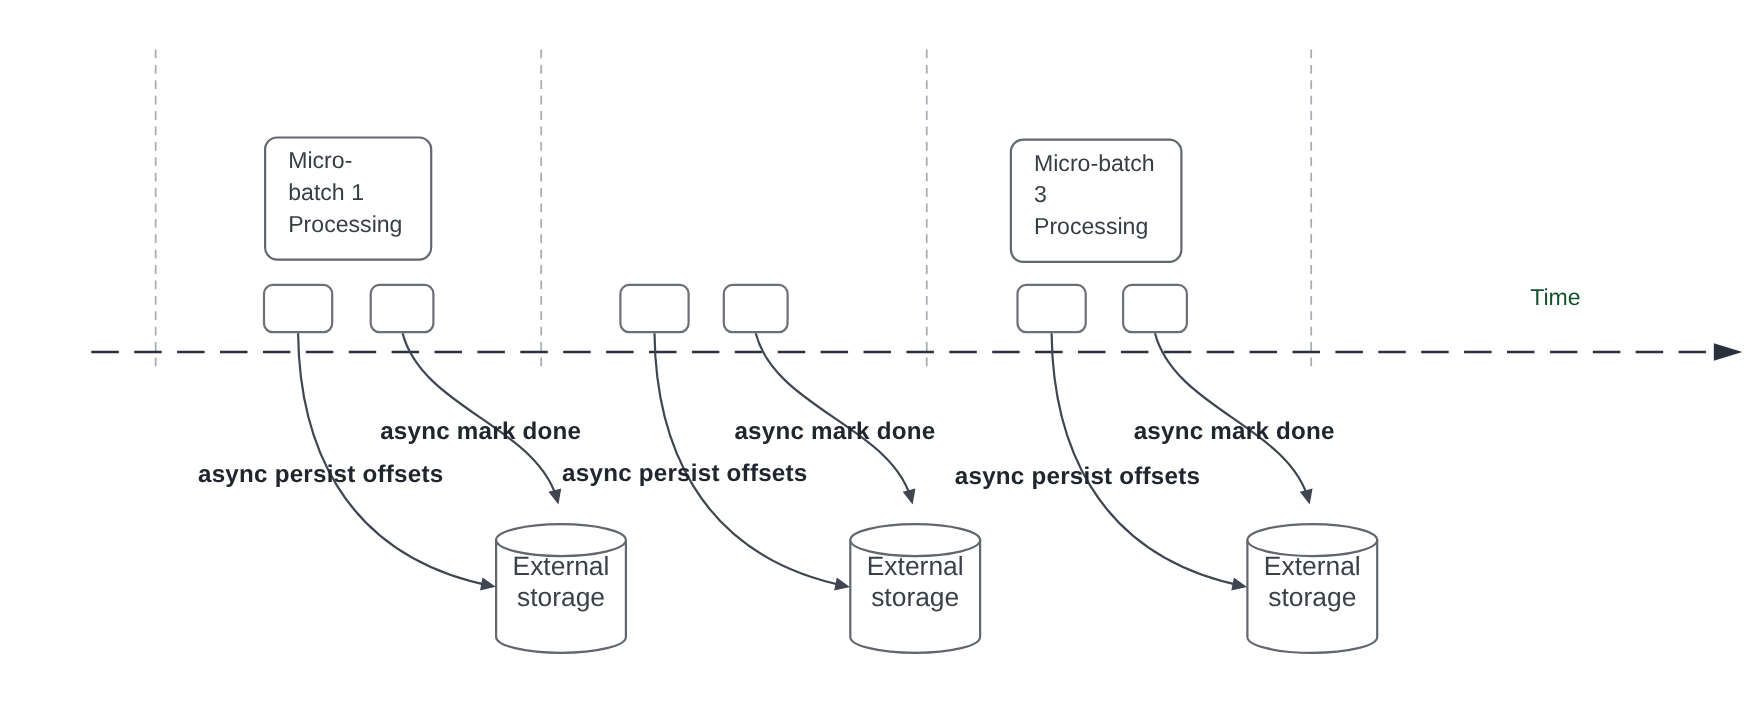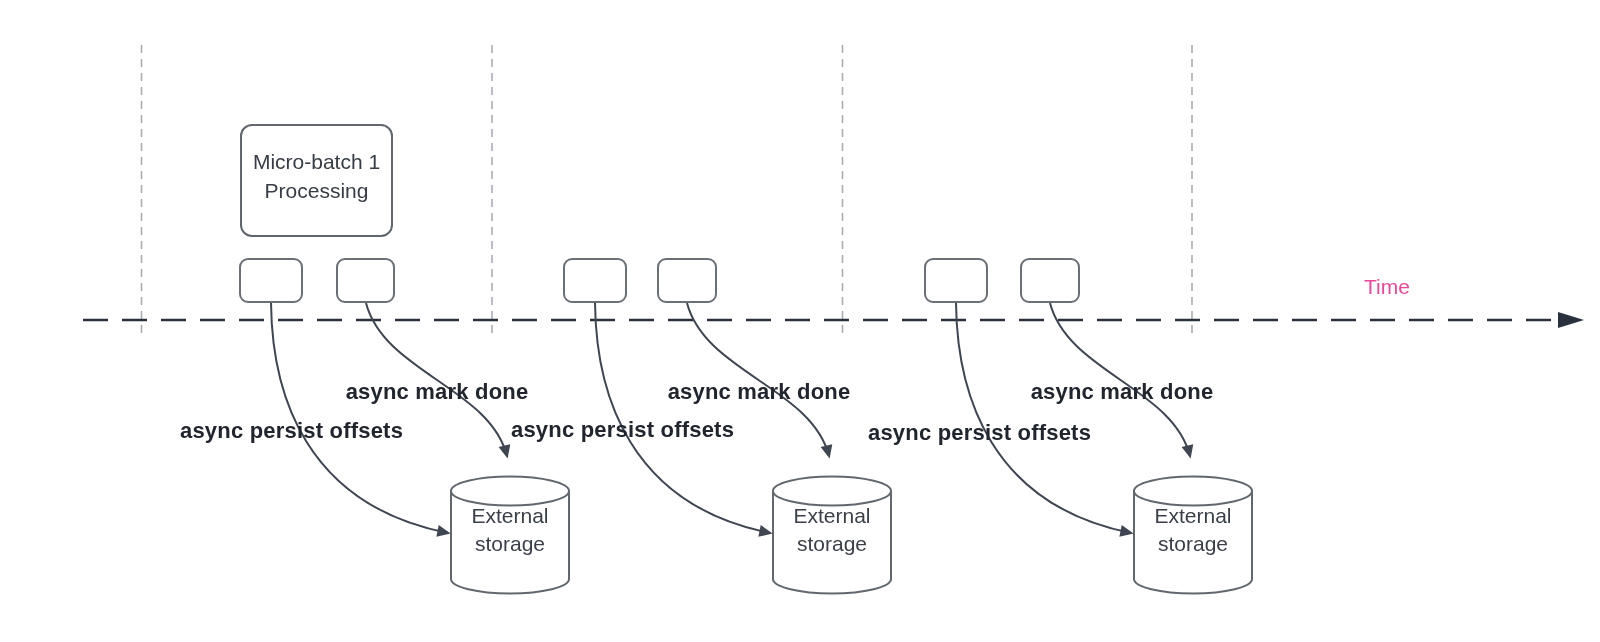--- a/index.html
+++ b/index.html
@@ -15,24 +15,24 @@
     position:absolute;
     width:153px;height:113px;
     border:2px solid #62676e;
     border-radius:12px;
     background:#ffffff;
     display:flex;align-items:center;justify-content:center;
     box-sizing:border-box;
   }
   .big-box .title{
     width:100%;
-    text-align:center;
+    text-align:left;
     font-size:21px;line-height:29px;
     color:#373c45;
-    padding:0 6px;
+    padding:0 20px;
     margin-top:-10px;
   }
   .small-box{
     position:absolute;
     top:258px;height:45px;
     border:2px solid #6b6f76;
     border-radius:9px;
     background:#ffffff;
     box-sizing:border-box;
   }
@@ -43,29 +43,29 @@
     font-size:22px;font-weight:bold;
     color:#20252e;
     letter-spacing:0.2px;
     white-space:nowrap;
   }
   .storage-label{
     position:absolute;
     width:110px;
     top:502px;
     text-align:center;
-    font-size:21px;line-height:28px;
+    font-size:24px;line-height:28px;
     color:#3a3f48;
   }
   .time-label{
     position:absolute;
-    left:1337px;top:275px;width:100px;
-    text-align:center;
+    left:1337px;top:259px;width:100px;
+    text-align:right;
     font-size:21px;
-    color:#ec4899;
+    color:#14532d;
   }
 </style>
 </head>
 <body>
 
 <div class="canvas">
 
   <svg class="layer" width="1600" height="642" viewBox="0 0 1600 642">
     <defs>
       <marker id="arrow" viewBox="0 0 12 12" markerWidth="9" markerHeight="8" refX="9" refY="6" orient="auto">
@@ -112,20 +112,23 @@
   <div class="arrow-label" style="left:180px;top:418px;">async persist offsets</div>
   <div class="arrow-label" style="left:327px;top:379px;">async mark done</div>
   <div class="storage-label" style="left:455px;">External storage</div>
 
   <div class="small-box" style="left:563px;width:64px;"></div>
   <div class="small-box" style="left:657px;width:60px;"></div>
   <div class="arrow-label" style="left:511px;top:417px;">async persist offsets</div>
   <div class="arrow-label" style="left:649px;top:379px;">async mark done</div>
   <div class="storage-label" style="left:777px;">External storage</div>
 
+  <div class="big-box" style="left:918px;top:126px;width:157px;">
+    <div class="title">Micro-batch 3 Processing</div>
+  </div>
   <div class="small-box" style="left:924px;width:64px;"></div>
   <div class="small-box" style="left:1020px;width:60px;"></div>
   <div class="arrow-label" style="left:868px;top:420px;">async persist offsets</div>
   <div class="arrow-label" style="left:1012px;top:379px;">async mark done</div>
   <div class="storage-label" style="left:1138px;">External storage</div>
 
   <div class="time-label">Time</div>
 
 </div>
 

